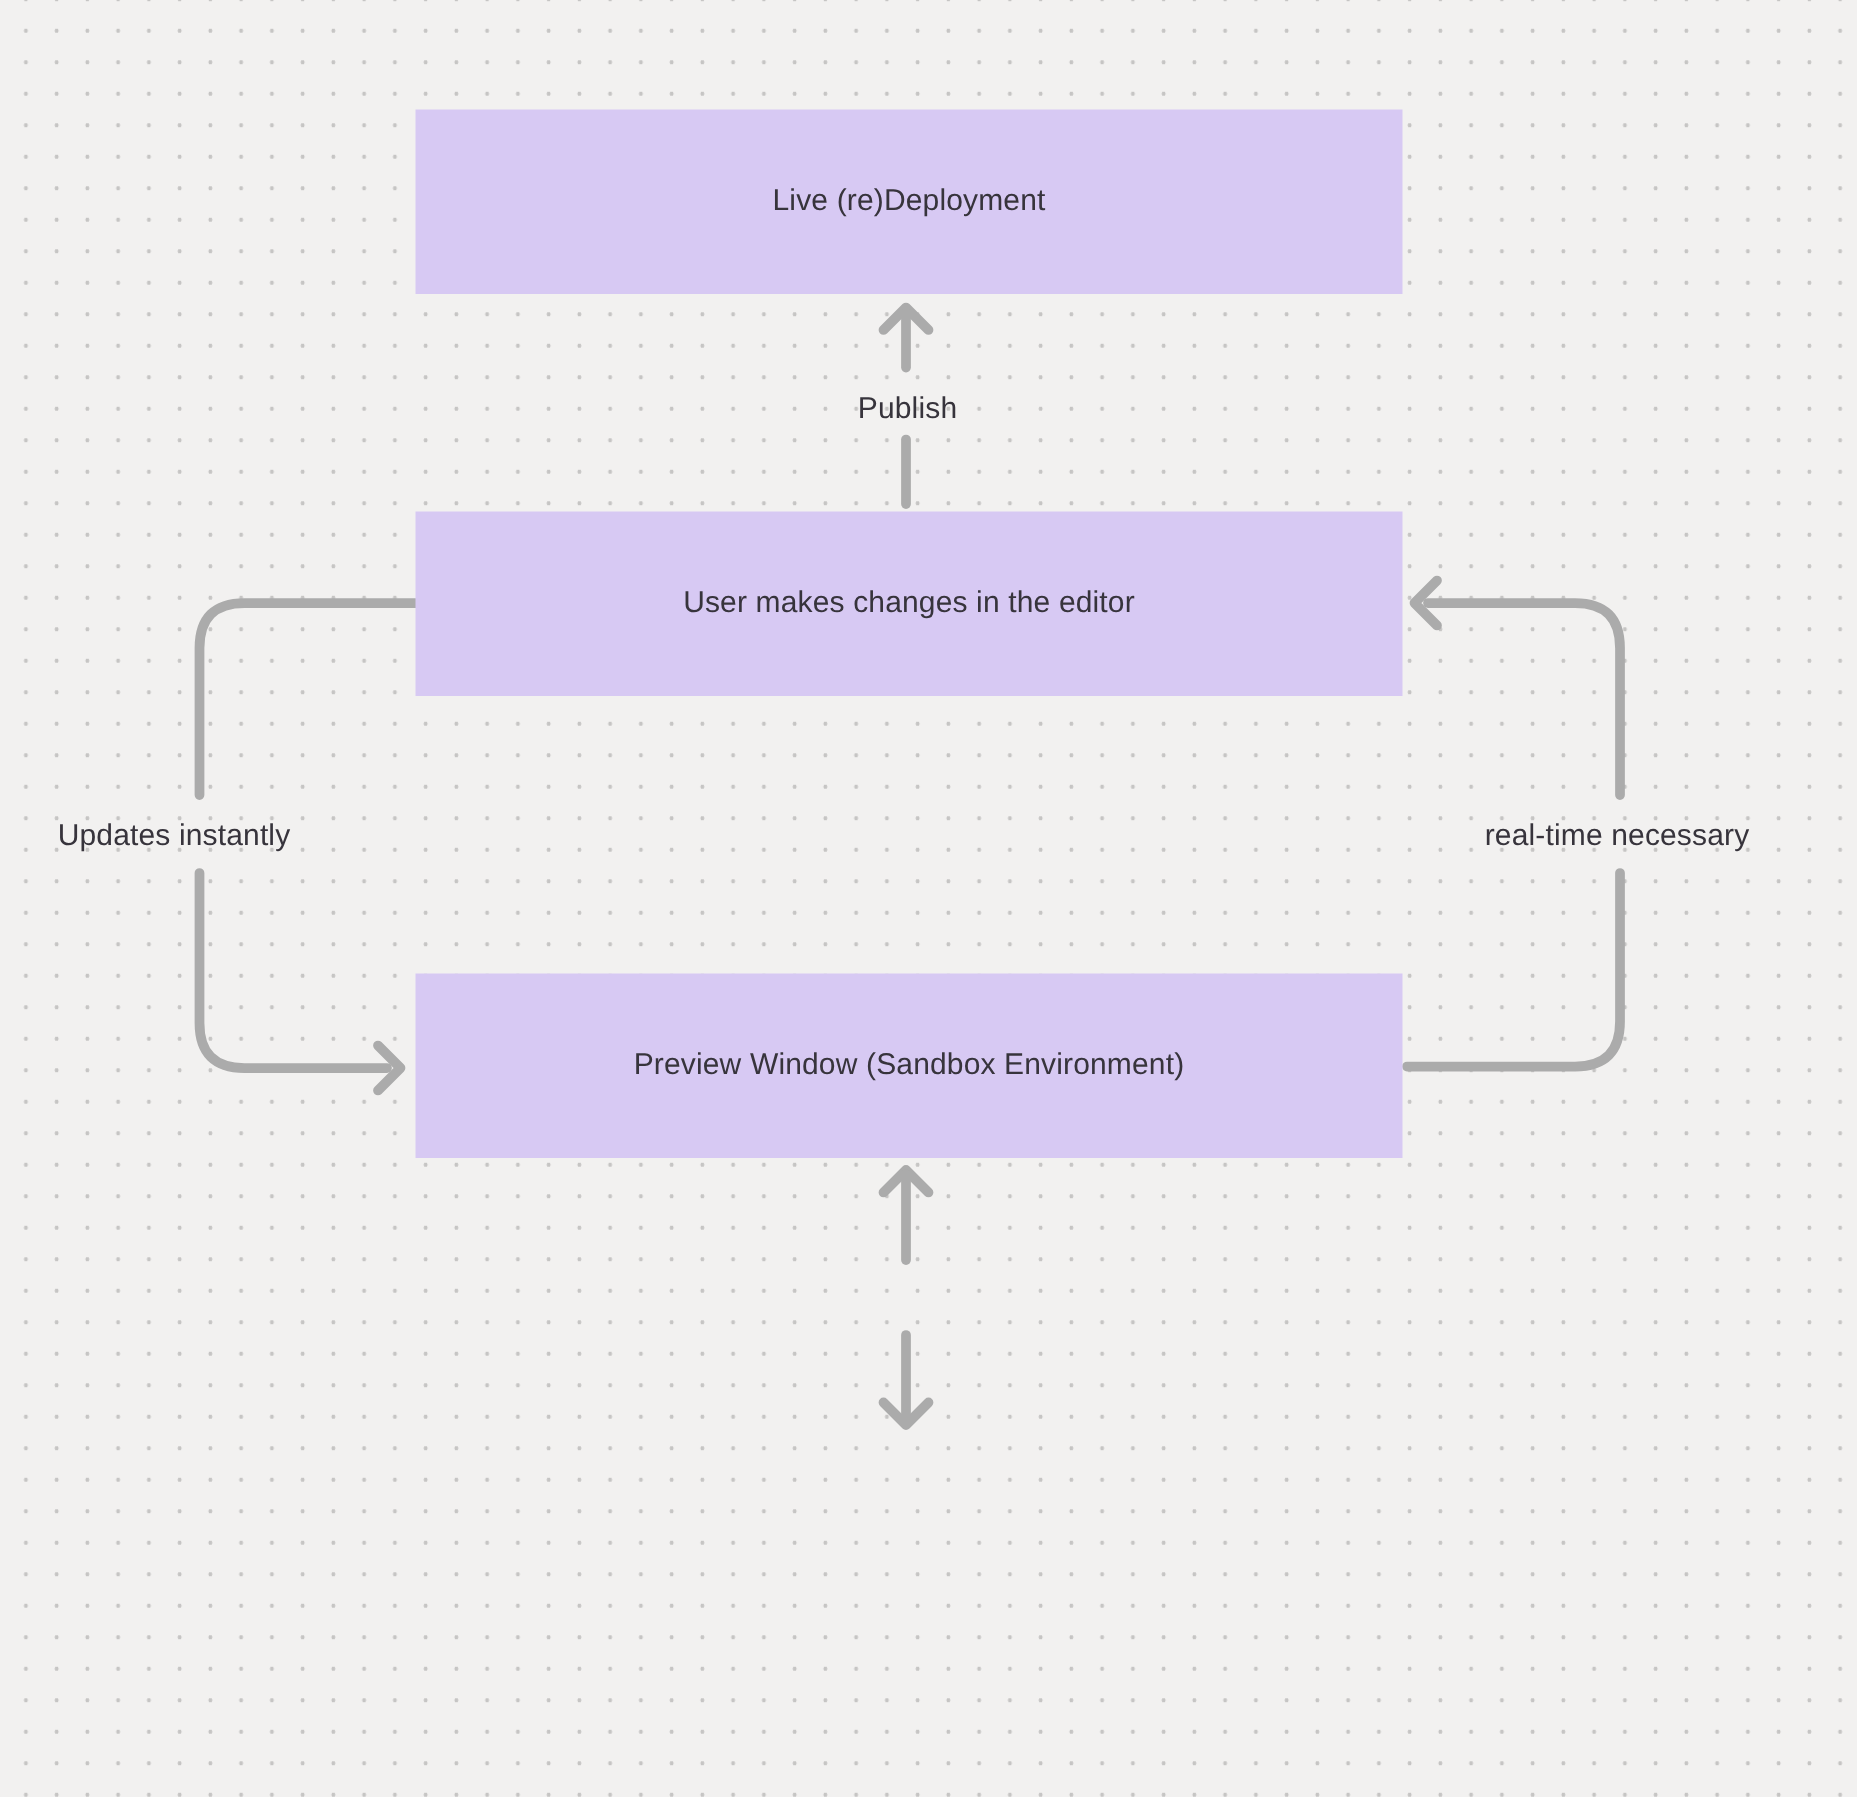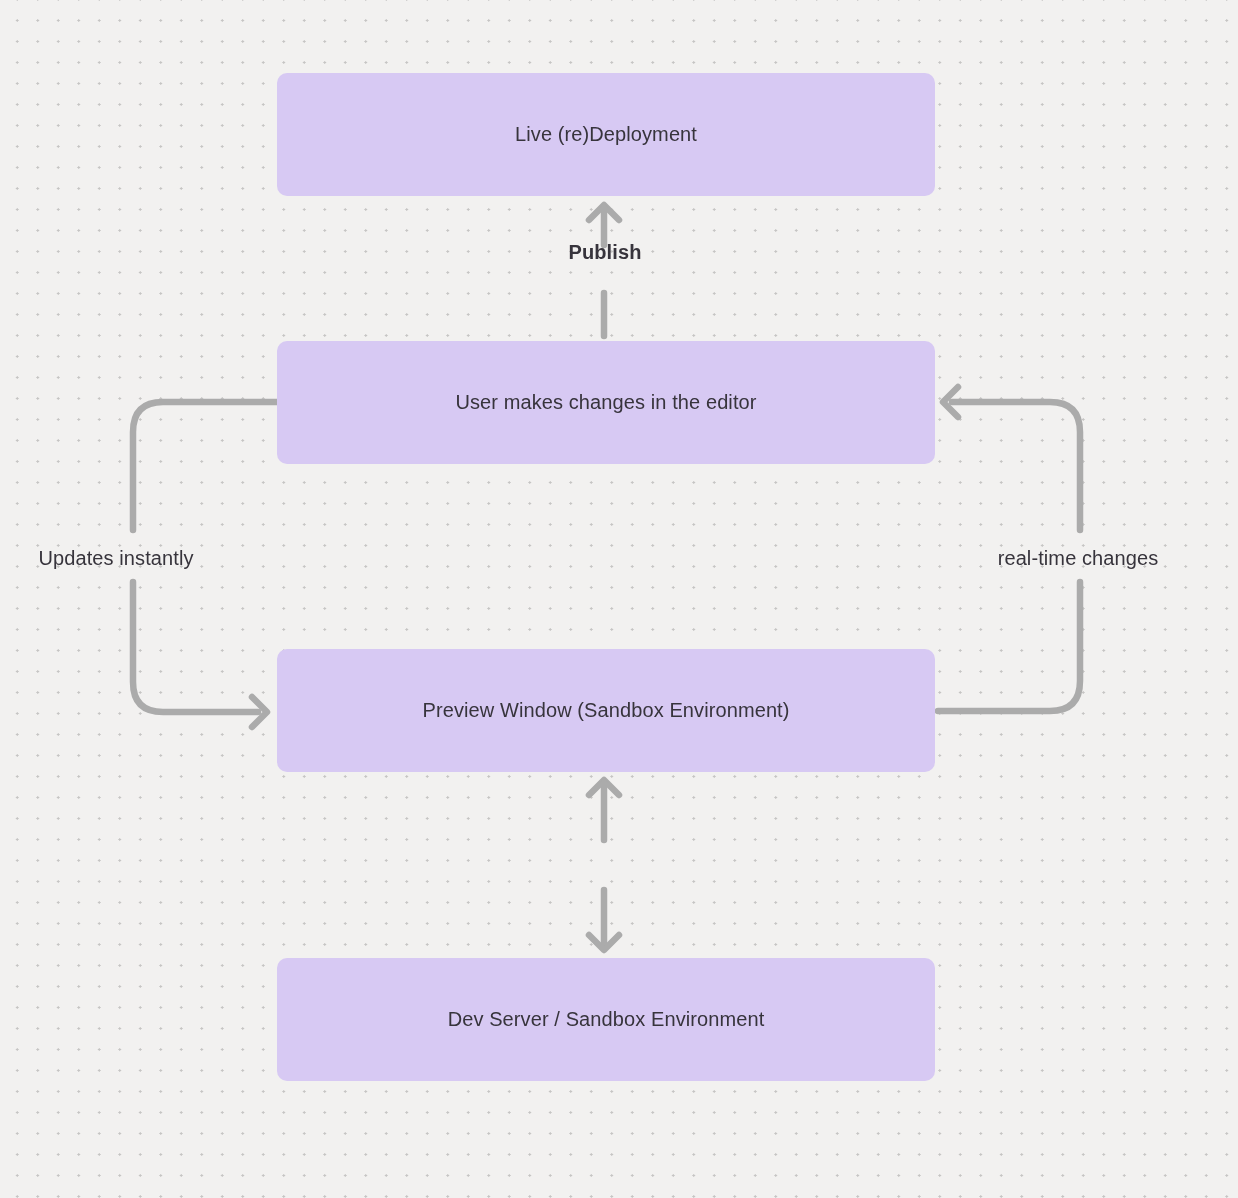--- a/index.html
+++ b/index.html
@@ -31,41 +31,41 @@
     stroke-width: 6.5;
     stroke-linecap: round;
     stroke-linejoin: round;
   }
   .node {
     position: absolute;
     left: 277px;
     width: 658px;
     height: 123px;
     background: #d7c9f3;
-    border-radius: 10px;
+    border-radius: 0;
     display: flex;
     align-items: center;
     justify-content: center;
     font-size: 20px;
     color: #37343c;
     letter-spacing: 0.1px;
   }
   .node-live      { top: 73px;  }
   .node-editor    { top: 341px; }
   .node-preview   { top: 649px; }
   .node-devserver { top: 958px; }
   .edge-label {
     position: absolute;
     transform: translate(-50%, -50%);
     font-size: 20px;
     color: #37343c;
     white-space: nowrap;
     letter-spacing: 0.1px;
   }
-  .label-publish   { left: 605px;  top: 252px; font-weight: bold; }
+  .label-publish   { left: 605px;  top: 273px; }
   .label-updates   { left: 116px;  top: 558px; }
   .label-feedback  { left: 1078px; top: 558px; }
   .label-spunup    { left: 606px;  top: 866px; }
 </style>
 </head>
 <body>
 
 <div class="canvas">
 
   <svg class="connectors" viewBox="0 0 1238 1198" xmlns="http://www.w3.org/2000/svg" aria-hidden="true">
@@ -101,24 +101,21 @@
   </div>
 
   <div class="node node-preview">
     <span>Preview Window (Sandbox Environment)</span>
   </div>
 
   <div class="node node-editor">
     <span>User makes changes in the editor</span>
   </div>
 
-  <div class="node node-devserver">
-    <span>Dev Server / Sandbox Environment</span>
-  </div>
 
   <div class="edge-label label-publish">Publish</div>
 
   <div class="edge-label label-updates">Updates instantly</div>
 
-  <div class="edge-label label-feedback">real-time changes</div>
+  <div class="edge-label label-feedback">real-time necessary</div>
 
 
 </div>
 
 </body></html>

